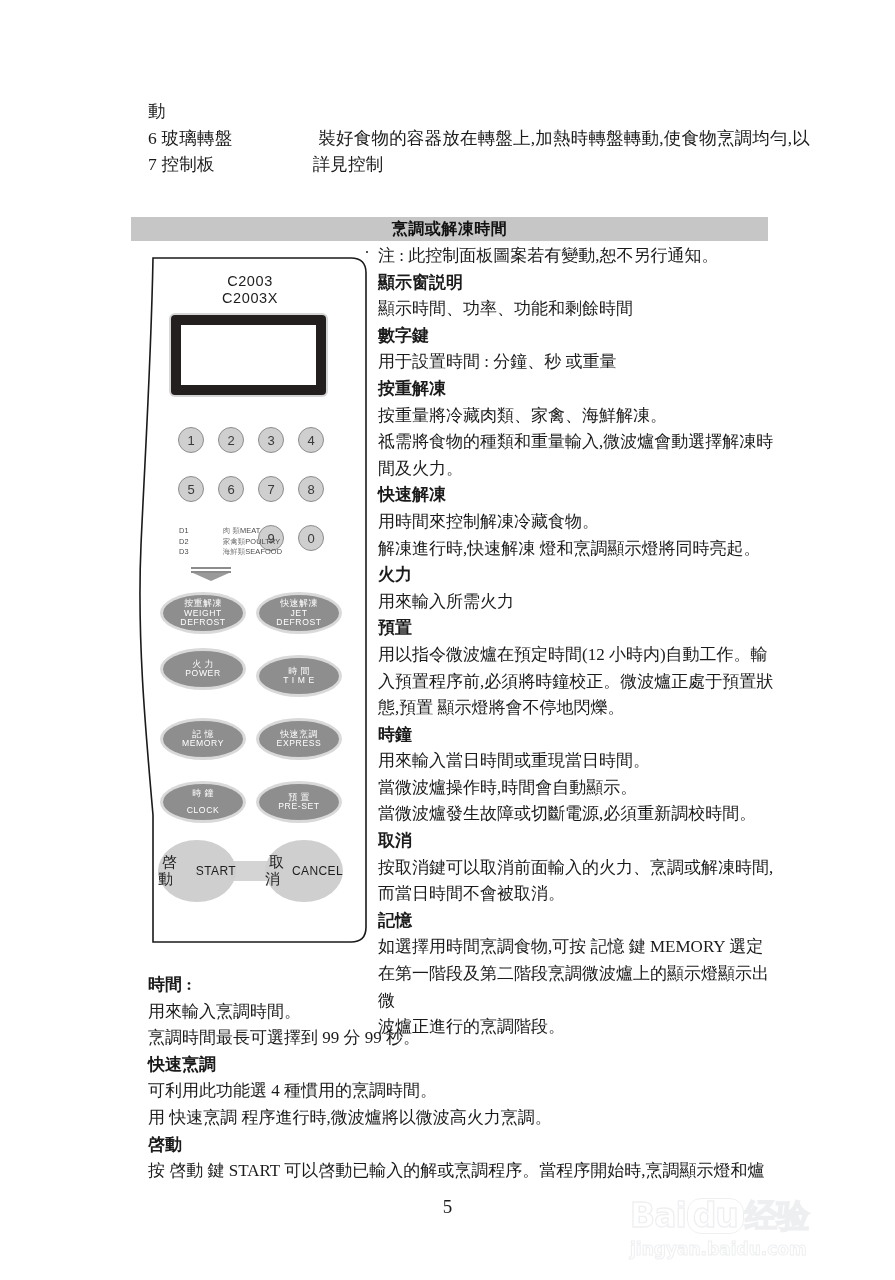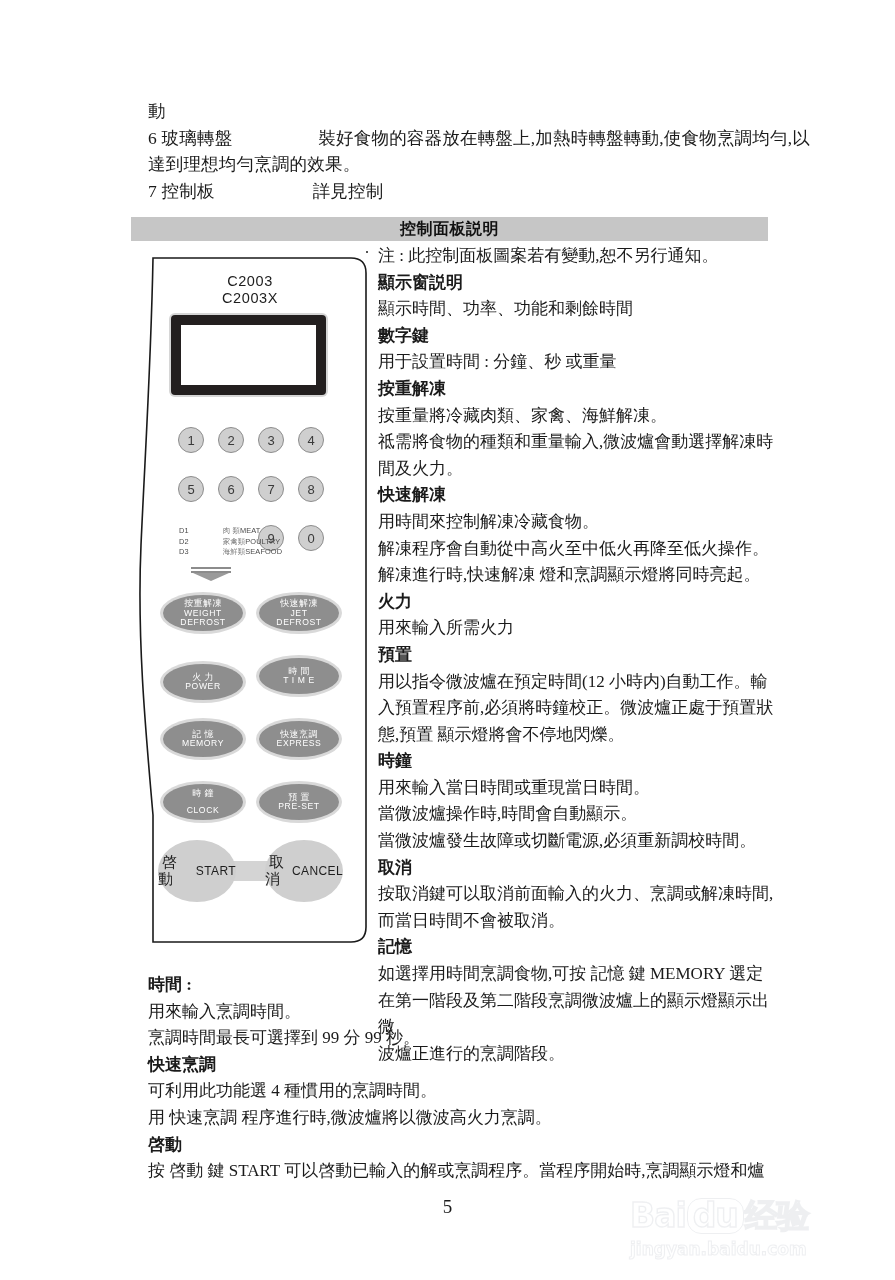--- a/index.html
+++ b/index.html
@@ -333,26 +333,25 @@
   .sc-cancel { left: 107px; }
 </style>
 </head>
 <body>
 
 <div class="page">
 
   <div class="intro">
     <div class="ln"><span>動</span></div>
     <div class="ln"><span>6</span> <span class="lbl">玻璃轉盤</span><span class="gap1"></span><span>裝好食物的容器放在轉盤上,加熱時轉盤轉動,使食物烹調均勻,以</span></div>
-    <div class="ln"><span>達到理想均勻烹調的效果。</span></div>
     <div class="ln"><span>7</span> <span class="lbl">控制板</span><span class="gap2"></span><span>詳見控制</span></div>
   </div>
 
   <div class="sec-bar">
-    <div class="sec-bar-title">控制面板説明</div>
+    <div class="sec-bar-title">烹調或解凍時間</div>
   </div>
 
   <div class="panel-wrap">
 
     <svg class="panel-outline" viewBox="0 0 238 690" preserveAspectRatio="none">
       <path d="M 22 3 L 220 3 Q 235 3 235 18 L 235 672 Q 235 687 220 687 L 22 687
                L 22 560 C 14 470 6 380 10 290 C 14 200 20 110 22 3 Z" fill="#ffffff" stroke="#1a1a1a" stroke-width="1.6"></path>
     </svg>
 
     <div class="panel-inner">
@@ -405,21 +404,21 @@
           <span class="cn">按重解凍</span>
           <span class="en">WEIGHT</span>
           <span class="en">DEFROST</span>
         </div>
         <div class="fkey" style="left:128px; top:0px;">
           <span class="cn">快速解凍</span>
           <span class="en">JET</span>
           <span class="en">DEFROST</span>
         </div>
 
-        <div class="fkey" style="left:32px;  top:69px;align-items:center;">
+        <div class="fkey" style="left:32px;  top:56px;align-items:center;">
           <span class="cn">火  力</span>
           <span class="en">POWER</span>
         </div>
         <div class="fkey" style="left:128px; top:63px;">
           <span class="cn">時  間</span>
           <span class="en">T I M E</span>
         </div>
 
         <div class="fkey" style="left:32px;  top:126px;">
           <span class="cn">記  憶</span>
@@ -465,21 +464,20 @@
     <div class="p h">數字鍵</div>
     <div class="p">用于設置時間 : 分鐘、秒  或重量</div>
 
     <div class="p h">按重解凍</div>
     <div class="p">按重量將冷藏肉類、家禽、海鮮解凍。</div>
     <div class="p">祗需將食物的種類和重量輸入,微波爐會動選擇解凍時</div>
     <div class="p">間及火力。</div>
 
     <div class="p h">快速解凍</div>
     <div class="p">用時間來控制解凍冷藏食物。</div>
-    <div class="p">解凍程序會自動從中高火至中低火再降至低火操作。</div>
     <div class="p">解凍進行時,快速解凍 燈和烹調顯示燈將同時亮起。</div>
 
     <div class="p h">火力</div>
     <div class="p">用來輸入所需火力</div>
 
     <div class="p h">預置</div>
     <div class="p">用以指令微波爐在預定時間(12 小時内)自動工作。輸</div>
     <div class="p">入預置程序前,必須將時鐘校正。微波爐正處于預置狀</div>
     <div class="p">態,預置 顯示燈將會不停地閃爍。</div>
 

